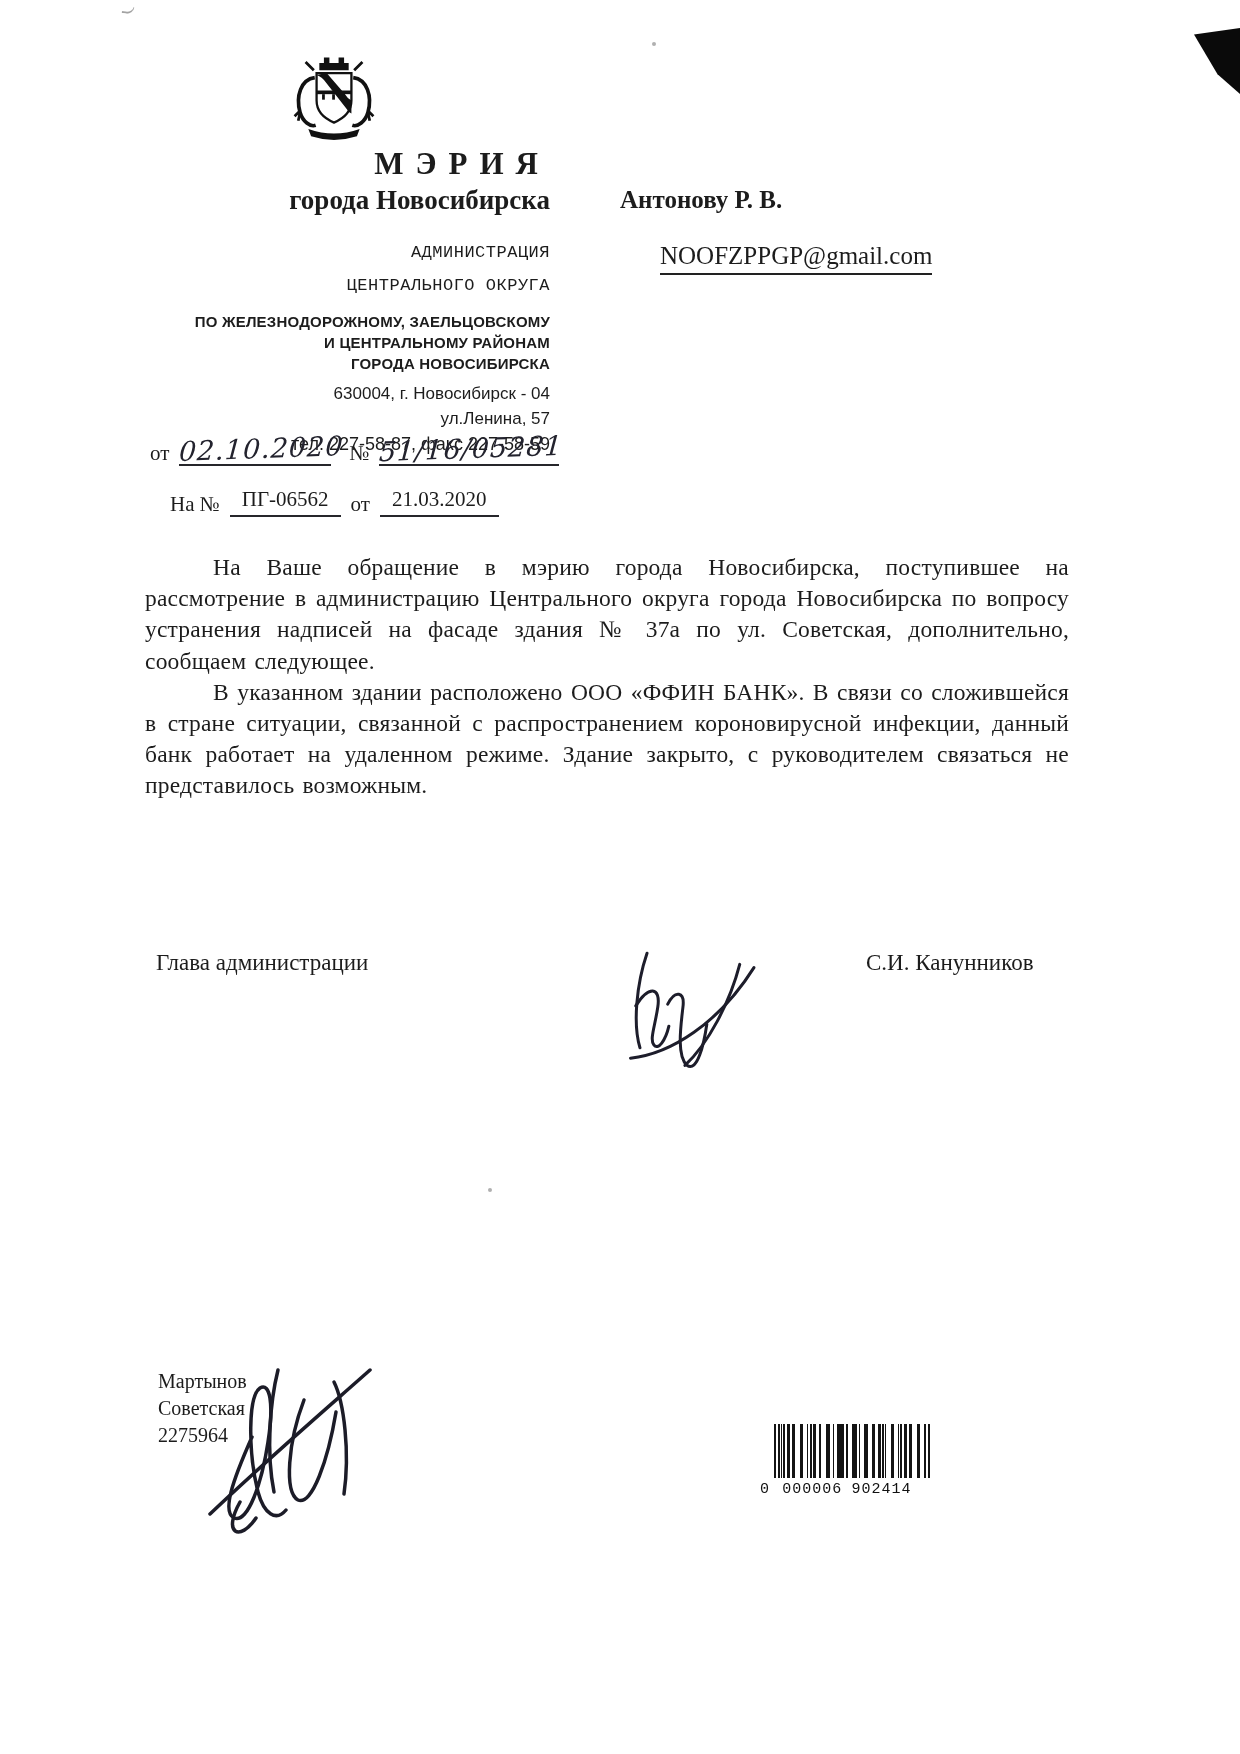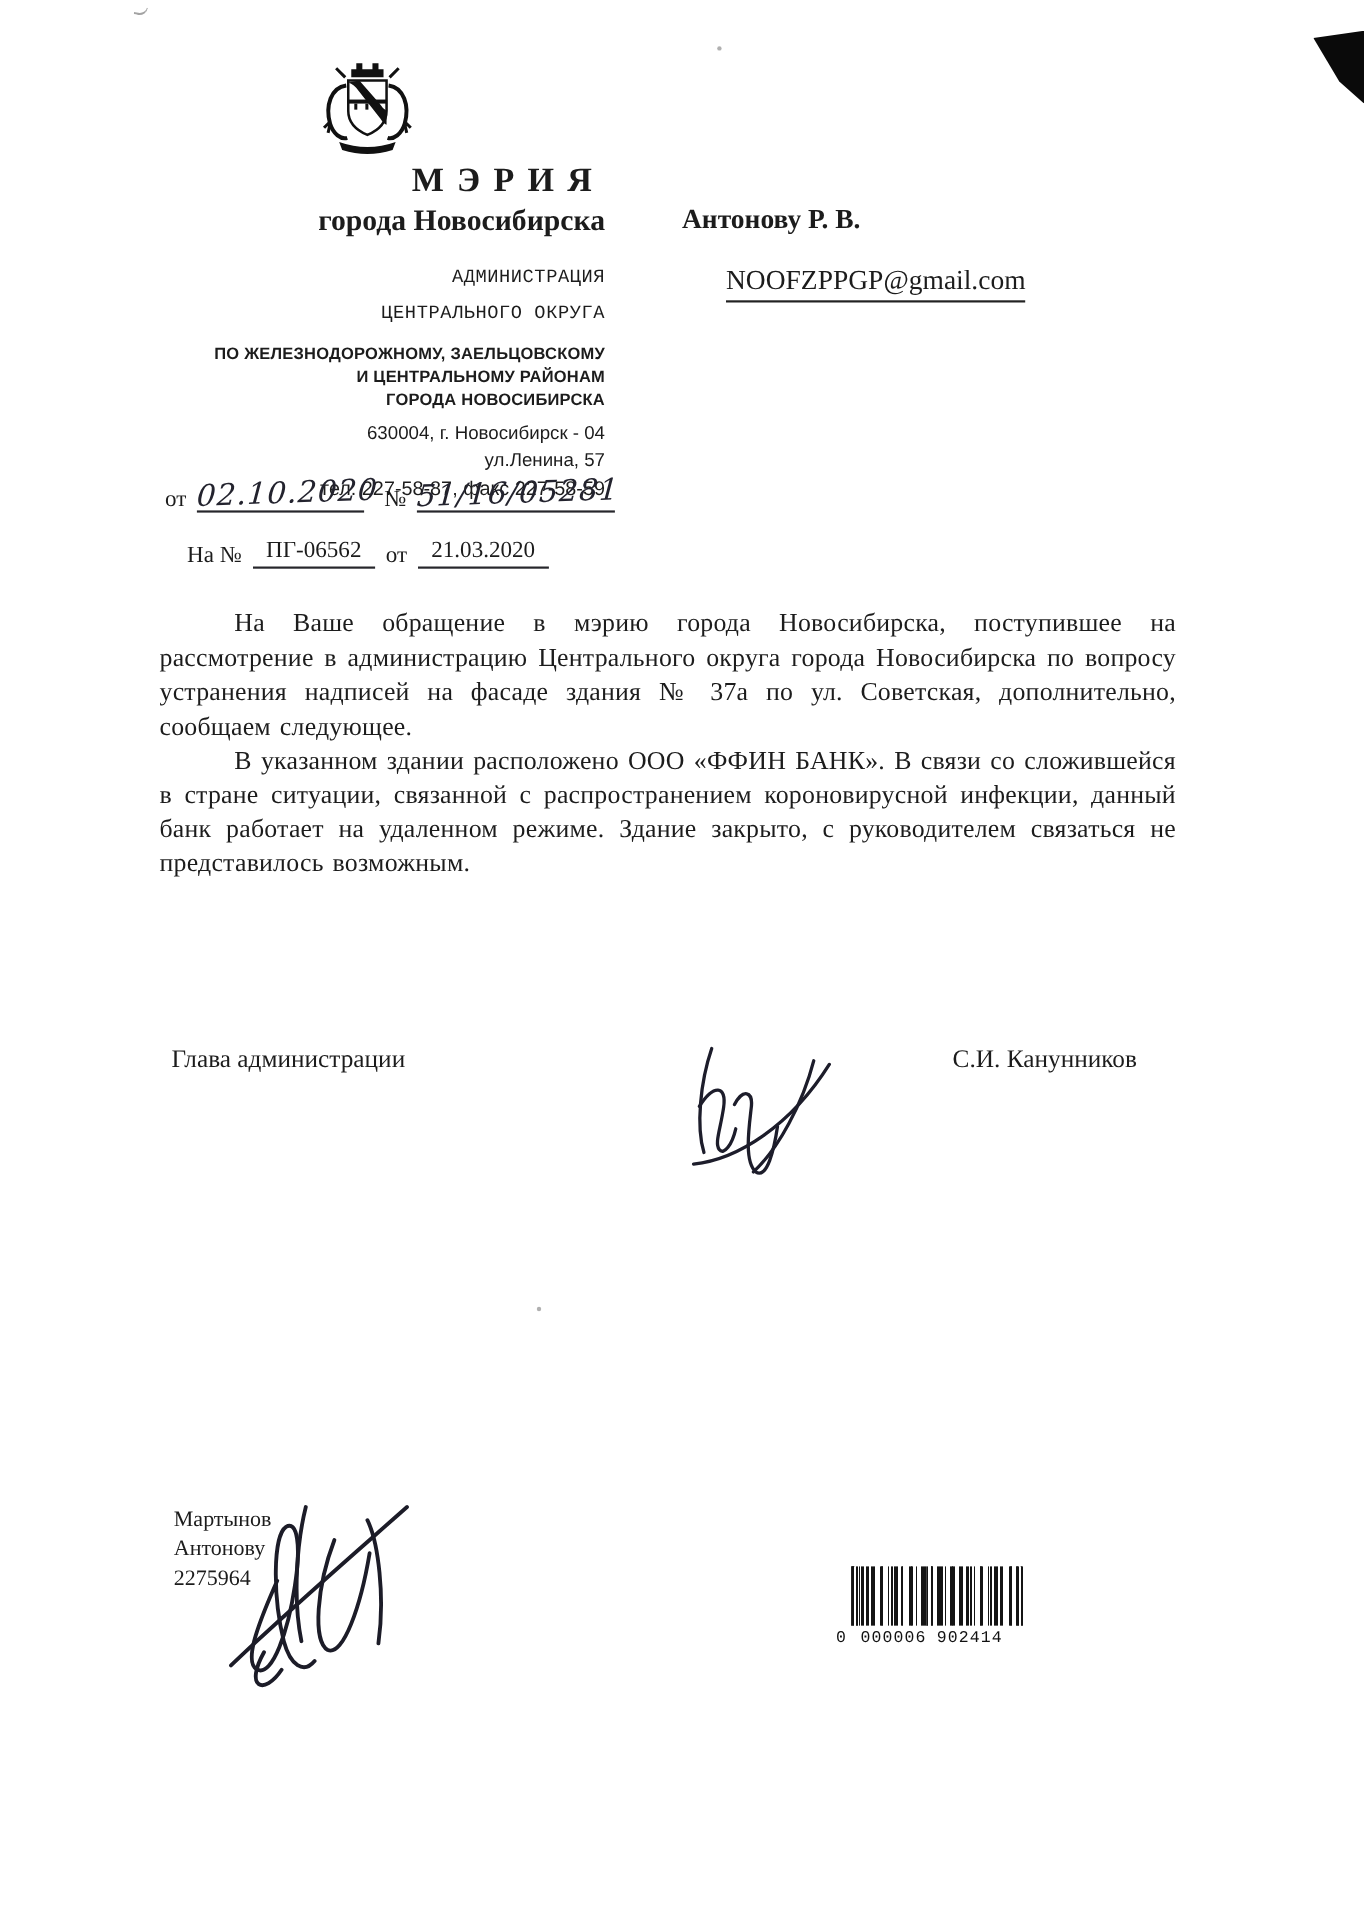--- a/index.html
+++ b/index.html
@@ -154,21 +154,21 @@
         <path d="M30 122 C70 120 120 92 158 38"></path>
         <path d="M84 132 C108 112 132 72 144 34"></path>
       </g>
     </svg>
   </div>
 
   <div class="sig-name">С.И. Канунников</div>
 
   <div class="executor">
     <div>Мартынов</div>
-    <div>Антонову</div>
+    <div>Советская</div>
     <div>2275964</div>
   </div>
 
   <div class="exec-sig">
     <svg viewBox="0 0 232 198" aria-hidden="true">
       <g fill="none" stroke="#1c1c28" stroke-width="3.5" stroke-linecap="round">
         <path d="M70 95 C50 140 40 170 52 176 C66 182 80 140 86 100 C92 62 88 40 78 46 C66 54 66 110 76 150 C82 172 94 180 104 168"></path>
         <path d="M28 172 C80 122 152 60 188 28"></path>
         <path d="M122 58 C106 100 102 150 116 158 C130 164 146 118 154 70"></path>
         <path d="M152 40 C162 60 168 110 162 152"></path>

